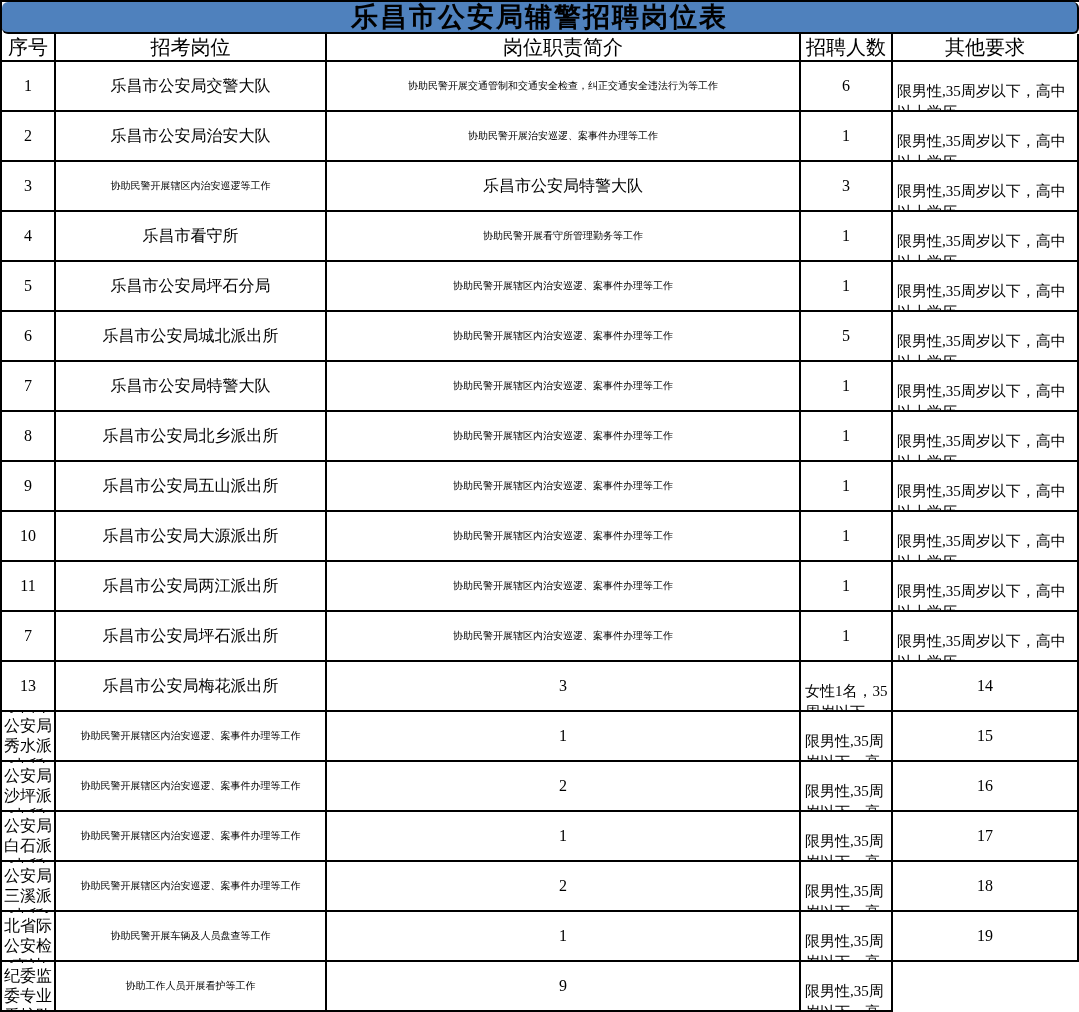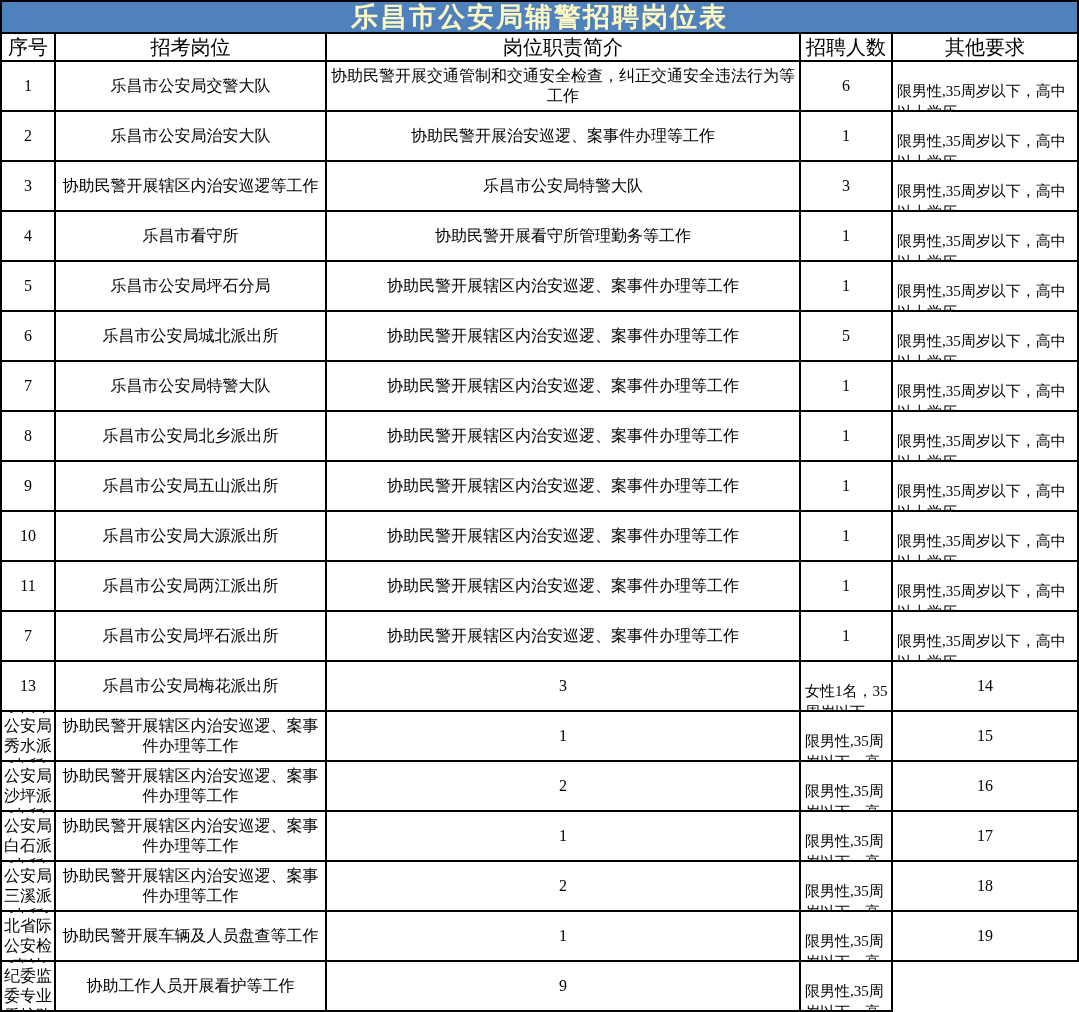--- a/index.html
+++ b/index.html
@@ -38,36 +38,36 @@
     display: flex;
     align-items: center;
     justify-content: center;
     text-align: center;
     font-size: 16px;
     line-height: 20px;
     overflow: hidden;
     padding: 0 2px;
   }
   .hdr { font-size: 20px; }
-  .c-duty { font-size: 16px; line-height: 20px; }
+  .c-duty { font-size: 10px; line-height: 20px; }
   .c-req {
     justify-content: flex-start;
     align-items: flex-start;
     text-align: left;
     font-size: 15px;
     line-height: 21px;
     padding: 19px 2px 0 4px;
   }
   .c-no, .c-count { font-size: 16px; }
 </style>
 </head>
 <body>
 
 <div class="table" id="grid">
-  <div class="title" style="background: rgb(79, 129, 189); color: #fef9c3;">乐昌市公安局辅警招聘岗位表</div>
+  <div class="title" style="background: rgb(79, 129, 189); color: #000000; border-radius: 6px;">乐昌市公安局辅警招聘岗位表</div>
   <div class="cell hdr">序号</div>
   <div class="cell hdr">招考岗位</div>
   <div class="cell hdr">岗位职责简介</div>
   <div class="cell hdr">招聘人数</div>
   <div class="cell hdr">其他要求</div>
 
 <div class="cell c-no">1</div>
     <div class="cell c-pos">乐昌市公安局交警大队</div>
     <div class="cell c-duty">协助民警开展交通管制和交通安全检查，纠正交通安全违法行为等工作</div>
     <div class="cell c-count">6</div>

